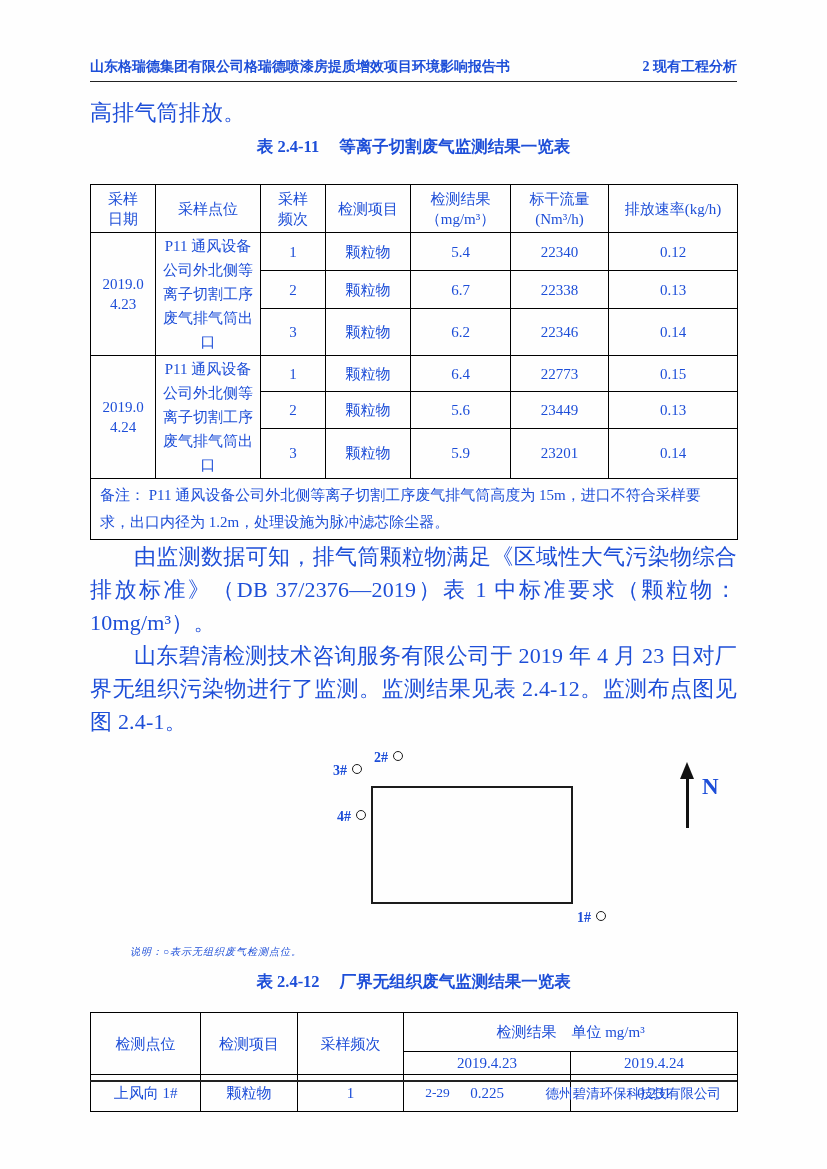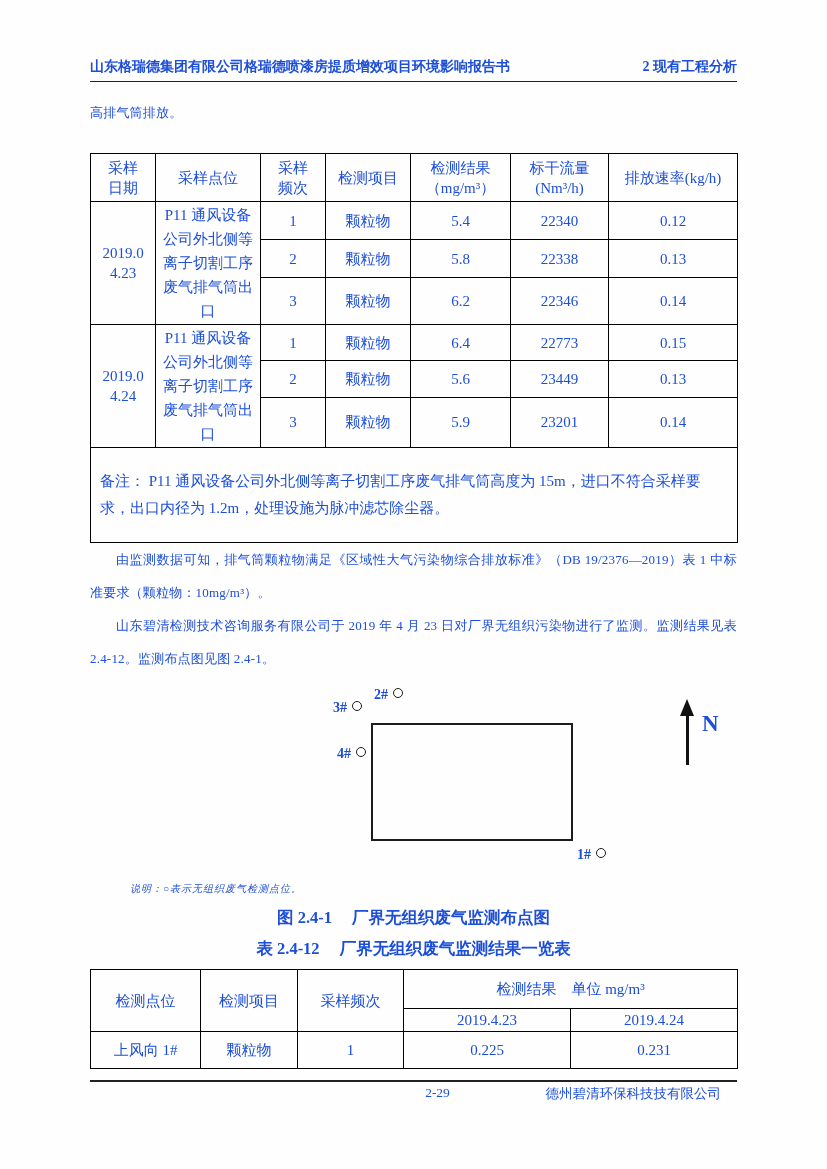--- a/index.html
+++ b/index.html
@@ -15,38 +15,38 @@
   }
   
   .run-header {
     position: absolute; top: 58px; left: 90px; width: 647px;
     display: flex; justify-content: space-between; align-items: flex-end;
     font-size: 14px; font-weight: bold;
     padding-bottom: 5px; border-bottom: 1.5px solid #222;
   }
   
   .content { position: absolute; top: 96px; left: 90px; width: 647px; }
-  .para { font-size: 13px; line-height: 33px; text-align: justify; letter-spacing: 0.2px; }
+  .para { font-size: 22px; line-height: 33px; text-align: justify; letter-spacing: 0.2px; }
   .indent { text-indent: 2em; }
   .tcaption {
     text-align: center; font-weight: bold; font-size: 16.5px;
     line-height: 26px; margin-top: 5px; margin-bottom: 3px;
   }
   .tcaption .cap-t { margin-left: 20px; }
   
   table { border-collapse: collapse; width: 647px; table-layout: fixed; border: 1.5px solid #000; margin-top: 24px; }
   th, td {
     border: 1px solid #000; font-weight: normal;
     text-align: center; vertical-align: middle;
     font-size: 15px; line-height: 20px; padding: 1px 2px;
     overflow: hidden;
   }
   .pre { white-space: pre-line; }
   .loc-cell { line-height: 24px; padding: 1px 4px; }
-  .note-cell { text-align: left; padding: 20px 9px; line-height: 27px; font-size: 15px; }
+  .note-cell { text-align: left; padding: 3px 9px; line-height: 27px; font-size: 15px; }
   tr.h48 { height: 48px; } tr.h26 { height: 26px; } tr.h32 { height: 32px; }
   tr.h36 { height: 36px; } tr.h56 { height: 56px; }
   tr.h39 { height: 39px; } tr.h23 { height: 23px; } tr.h37 { height: 37px; }
   
   .diagram { position: relative; width: 647px; height: 196px; margin-top: 2px; }
   .boundary-rect { position: absolute; left: 281px; top: 46px; width: 202px; height: 118px; border: 2px solid #1c1c1c; }
   .pt { position: absolute; font-size: 14px; font-weight: bold; white-space: nowrap; }
   .pt .circle {
     display: inline-block; width: 10px; height: 10px; border: 1.5px solid #1c1c1c;
     border-radius: 50%; margin-left: 5px; vertical-align: 1px;
@@ -80,20 +80,23 @@
 
   <div class="run-header">
     <span>山东格瑞德集团有限公司格瑞德喷漆房提质增效项目环境影响报告书</span>
     <span>2 现有工程分析</span>
   </div>
 
   <div class="content">
 
     <div class="para">高排气筒排放。</div>
 
+    <div class="tcaption">
+      <span>表 2.4-11</span><span class="cap-t">等离子切割废气监测结果一览表</span>
+    </div>
 
     <table>
       <colgroup>
         <col style="width:65px">
           <col style="width:105px">
           <col style="width:65px">
           <col style="width:85px">
         <col style="width:100px">
           <col style="width:98px">
           <col style="width:129px">
@@ -118,21 +121,21 @@
         <td rowspan="3" class="loc-cell">P11 通风设备公司外北侧等离子切割工序废气排气筒出口</td>
         <td>1</td>
         <td>颗粒物</td>
         <td>5.4</td>
         <td>22340</td>
         <td>0.12</td>
       </tr>
       <tr class="h26">
         <td>2</td>
         <td>颗粒物</td>
-        <td>5.8</td>
+        <td>6.7</td>
         <td>22338</td>
         <td>0.13</td>
       </tr>
       <tr class="h32">
         <td>3</td>
         <td>颗粒物</td>
         <td>6.2</td>
         <td>22346</td>
         <td>0.14</td>
       </tr>
@@ -159,47 +162,44 @@
         <td>5.9</td>
         <td>23201</td>
         <td>0.14</td>
       </tr>
       <tr class="h56">
         <td colspan="7" class="note-cell">备注： P11 通风设备公司外北侧等离子切割工序废气排气筒高度为 15m，进口不符合采样要求，出口内径为 1.2m，处理设施为脉冲滤芯除尘器。</td>
       </tr>
     </tbody>
       </table>
 
-    <div class="para indent">由监测数据可知，排气筒颗粒物满足《区域性大气污染物综合排放标准》（DB 19/2376—2019）表 1 中标准要求（颗粒物：10mg/m³）。</div>
+    <div class="para indent">由监测数据可知，排气筒颗粒物满足《区域性大气污染物综合排放标准》（DB 37/2376—2019）表 1 中标准要求（颗粒物：10mg/m³）。</div>
     <div class="para indent">山东碧清检测技术咨询服务有限公司于 2019 年 4 月 23 日对厂界无组织污染物进行了监测。监测结果见表 2.4-12。监测布点图见图 2.4-1。</div>
 
     <div class="diagram">
       <div class="boundary-rect"></div>
       <div class="pt pt-2"><span>2#</span><span class="circle"></span></div>
       <div class="pt pt-3"><span>3#</span><span class="circle"></span></div>
       <div class="pt pt-4"><span>4#</span><span class="circle"></span></div>
       <div class="pt pt-1"><span>1#</span><span class="circle"></span></div>
       <div class="north">
         <span class="head"></span>
         <span class="stem"></span>
         <span class="n-label">N</span>
       </div>
     </div>
 
     <div class="fig-note">说明：○表示无组织废气检测点位。</div>
 
-    <div class="tcaption fig-caption">
-      <span>图 2.4-1</span><span class="cap-t">厂界无组织废气监测布点图</span>
-    </div>
 
     <div class="tcaption">
       <span>表 2.4-12</span><span class="cap-t">厂界无组织废气监测结果一览表</span>
     </div>
 
-    <table style="margin-top:7px">
+    <table style="margin-top:17px">
       <colgroup>
         <col style="width:110px">
           <col style="width:97px">
           <col style="width:106px">
         <col style="width:167px">
           <col style="width:167px">
       </colgroup>
       <tbody>
           <tr class="h39">
         <th rowspan="2">检测点位</th>

